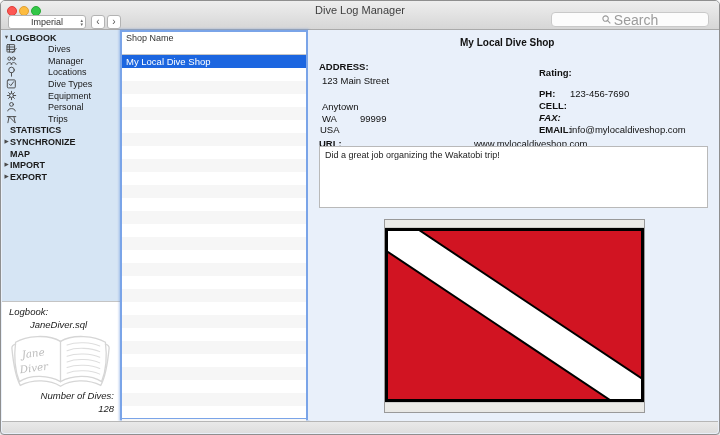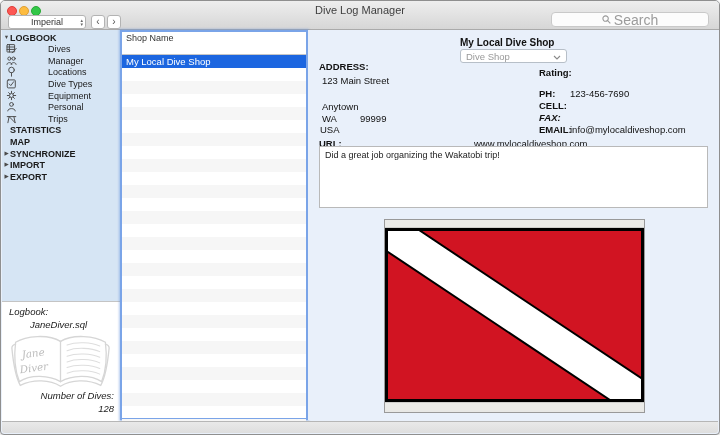--- a/index.html
+++ b/index.html
@@ -176,26 +176,26 @@
                   <line x1="3.1" y1="3.6" x2="1.9" y2="9.7"></line>
                   <line x1="7.9" y1="3.6" x2="9.1" y2="9.7"></line>
                   <line x1="3.1" y1="3.6" x2="9.1" y2="9.7"></line>
                 </svg>
               </span>
               <span class="sb-label">Trips</span>
             </div>
             <div class="sb-item group">
               <span class="sb-label">STATISTICS</span>
             </div>
-            <div class="sb-item group">
-              <span class="sb-label">MAP</span>
-            </div>
             <div class="sb-item group has-disc">
               <span class="disc">▶</span>
               <span class="sb-label">SYNCHRONIZE</span>
+            </div>
+            <div class="sb-item group">
+              <span class="sb-label">MAP</span>
             </div>
             <div class="sb-item group has-disc">
               <span class="disc">▶</span>
               <span class="sb-label">IMPORT</span>
             </div>
             <div class="sb-item group has-disc">
               <span class="disc">▶</span>
               <span class="sb-label">EXPORT</span>
             </div>
           </div>
@@ -256,26 +256,20 @@
             <div class="tbl-row alt"></div>
             <div class="tbl-row"></div>
             <div class="tbl-row alt"></div>
             <div class="tbl-row"></div>
             <div class="tbl-row alt"></div>
           </div>
       </div>
 
       <div class="detail">
         <div class="d-abs shop-title">My Local Dive Shop</div>
-        <div class="d-abs type-select">
-          <span>Dive Shop</span>
-          <svg width="8" height="5" viewBox="0 0 8 5">
-              <path d="M1,1 L4,4 L7,1" stroke="#8a8a8a" fill="none" stroke-width="1.1"></path>
-            </svg>
-        </div>
 
         <div class="d-abs d-label" style="left:11px;top:31px;">ADDRESS:</div>
         <div class="d-abs" style="left:14px;top:45px;">123 Main Street</div>
         <div class="d-abs" style="left:14px;top:71px;">Anytown</div>
         <div class="d-abs" style="left:14px;top:83px;">WA</div>
         <div class="d-abs" style="left:52px;top:83px;">99999</div>
         <div class="d-abs" style="left:12px;top:94px;">USA</div>
 
         <div class="d-abs d-label" style="left:231px;top:37px;">Rating:</div>
         <div class="d-abs d-label" style="left:231px;top:58px;">PH:</div>

